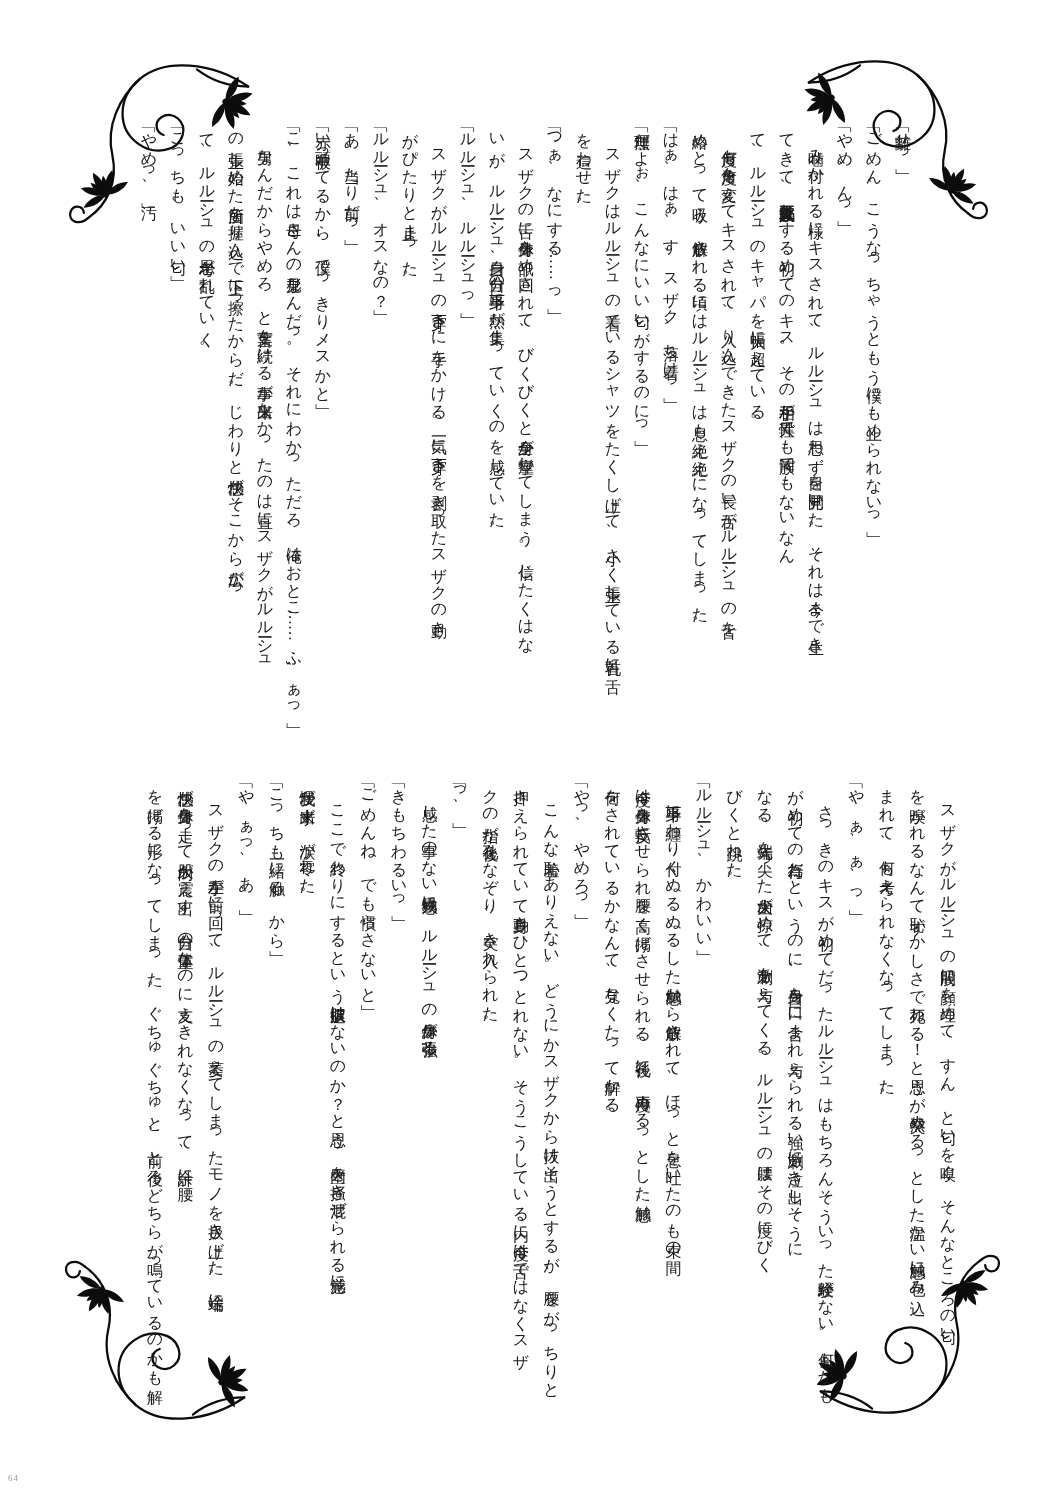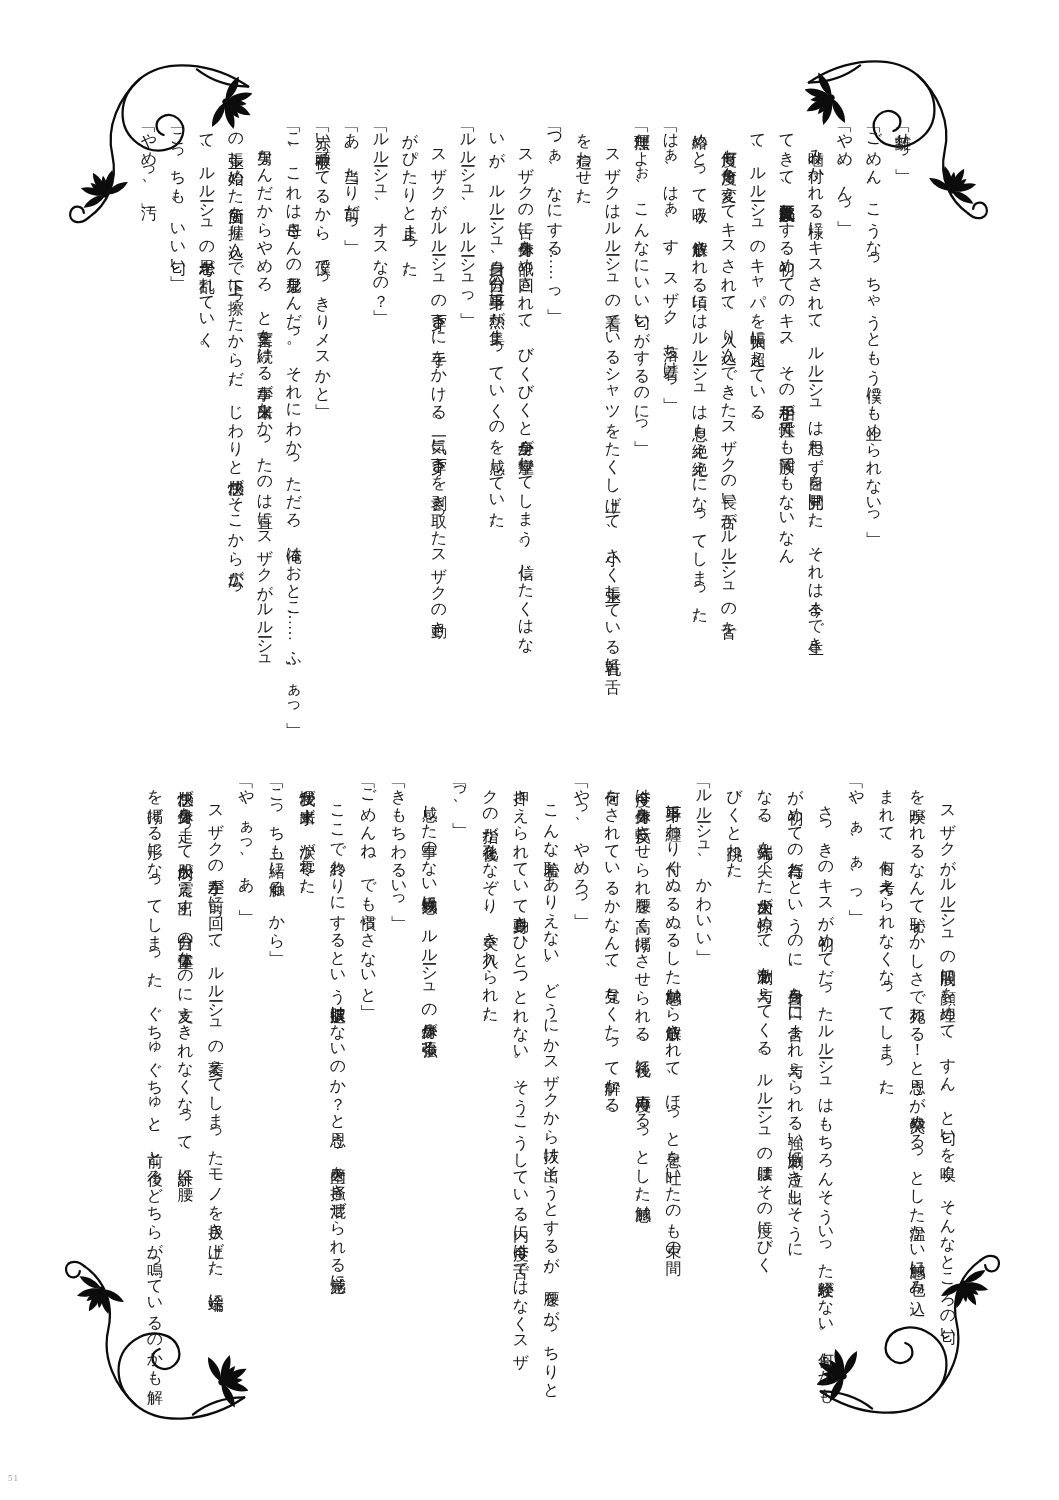--- a/index.html
+++ b/index.html
@@ -138,15 +138,15 @@
       <p>「ごめんね、でも慣らさないと」</p>
       <p>　ここで終わりにするという選択肢はないのか？と思う。内壁を掻き混ぜられる感覚に</p>
       <p>我慢が出来ず、涙が零れた。</p>
       <p>「こっちも一緒に触る、から」</p>
       <p>「や、ぁっ、あ、」</p>
       <p>　スザクの左手が前に回って、ルルーシュの萎えてしまったモノを扱き上げた。途端に</p>
       <p>快感が身体を走って内股が震え出す。自分の体重なのに支えきれなくなって、余計に腰</p>
       <p>を掲げる形になってしまった。ぐちゅぐちゅと、前と後ろどちらが鳴っているのかも解</p>
     </div>
 
-  <div class="pagenum">51</div>
+  <div class="pagenum">64</div>
 
 </div>
 
 </body></html>

